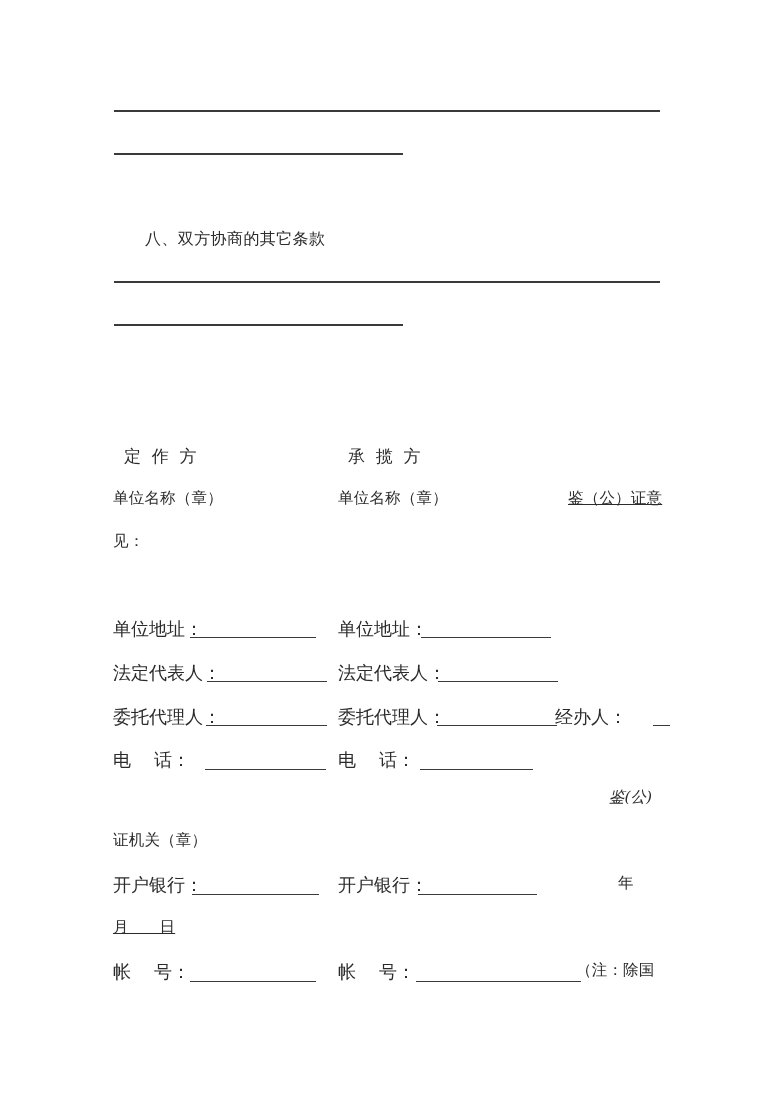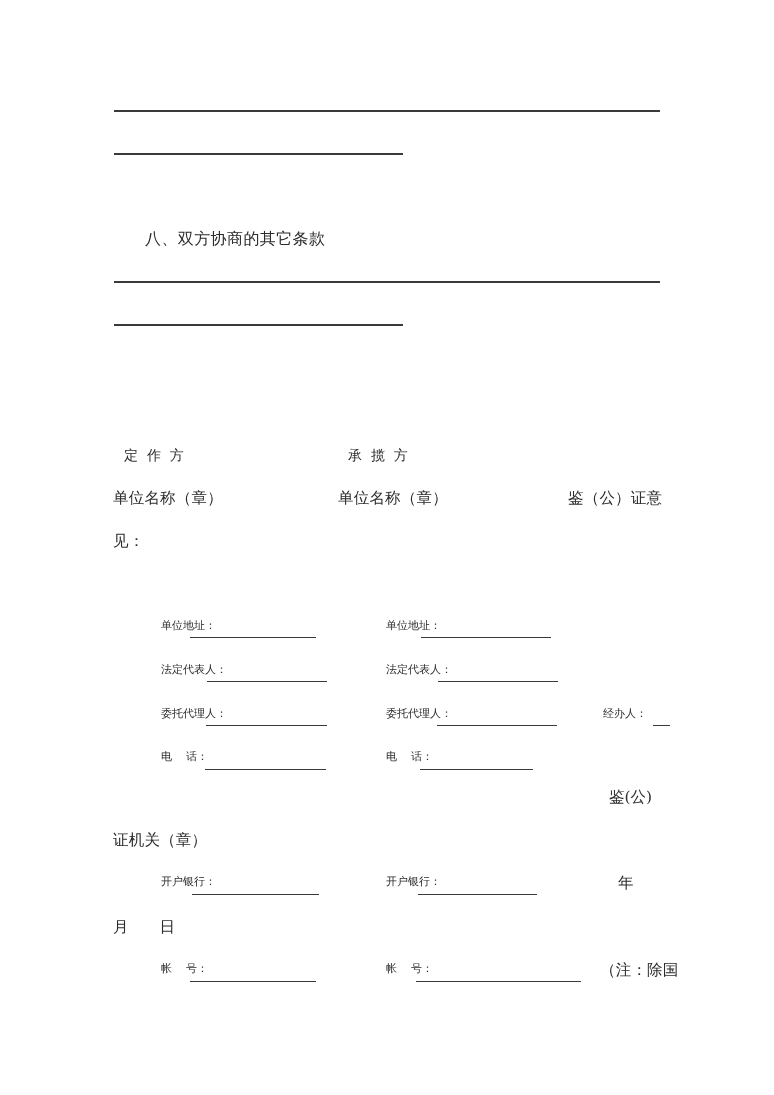--- a/index.html
+++ b/index.html
@@ -23,54 +23,54 @@
   .txt {
     position: absolute;
     white-space: pre;
     font-size: 15.5px;
     line-height: 1;
     color: #2b2b2b;
     letter-spacing: 0.2px;
   }
   .txt.small-paren {
     letter-spacing: 0;
+    font-style: italic;
   }
   
   .rule {
     position: absolute;
     height: 0;
     border-top: 2px solid #3a3a3a;
   }
   
   .uline {
     position: absolute;
     height: 0;
     border-top: 1.4px solid #3a3a3a;
   }
   
   .field-label {
     position: absolute;
     white-space: pre;
-    font-size: 11px;
+    font-size: 18px;
     line-height: 1;
     color: #2b2b2b;
-    margin-left: 48px;
   }
   .heading {
     position: absolute;
     white-space: pre;
     font-size: 16px;
     line-height: 1;
     color: #2b2b2b;
     letter-spacing: 0.4px;
   }
   .party-title {
     position: absolute;
     white-space: pre;
-    font-size: 14px;
+    font-size: 17px;
     line-height: 1;
     color: #2b2b2b;
   }
 </style>
 </head>
 <body>
 
 <div class="page">
 
   <div class="rule" style="left:114px; top:110px; width:546px;"></div>
@@ -79,21 +79,21 @@
   <div class="heading" style="left:145px; top:231px;">八、双方协商的其它条款</div>
 
   <div class="rule" style="left:114px; top:281px; width:546px;"></div>
   <div class="rule" style="left:114px; top:324px; width:289px;"></div>
 
   <div class="party-title" style="left:124px; top:448px;">定  作  方</div>
   <div class="party-title" style="left:348px; top:448px;">承  揽  方</div>
 
   <div class="txt" style="left:113px; top:491px;">单位名称（章）</div>
   <div class="txt" style="left:338px; top:491px;">单位名称（章）</div>
-  <div class="txt" style="left:568px; top:491px;">鉴（公）证意</div>
+  <div class="txt" style="left:568px; top:491px;text-decoration:underline;">鉴（公）证意</div>
   <div class="txt" style="left:113px; top:534px;">见：</div>
 
   <div class="field-label" style="left:113px; top:620px;">单位地址：</div>
   <div class="uline" style="left:190px; top:637px; width:126px;"></div>
 
   <div class="field-label" style="left:338px; top:620px;">单位地址：</div>
   <div class="uline" style="left:421px; top:637px; width:130px;"></div>
 
   <div class="field-label" style="left:113px; top:664px;">法定代表人：</div>
   <div class="uline" style="left:207px; top:681px; width:120px;"></div>
@@ -120,23 +120,23 @@
   <div class="txt" style="left:113px; top:833px;">证机关（章）</div>
 
   <div class="field-label" style="left:113px; top:876px;">开户银行：</div>
   <div class="uline" style="left:192px; top:894px; width:127px;"></div>
 
   <div class="field-label" style="left:338px; top:876px;">开户银行：</div>
   <div class="uline" style="left:418px; top:894px; width:119px;"></div>
 
   <div class="txt" style="left:618px; top:876px;">年</div>
 
-  <div class="txt" style="left:113px; top:920px;">月      日</div>
+  <div class="txt" style="left:113px; top:920px;text-decoration:underline;">月      日</div>
 
   <div class="field-label" style="left:113px; top:963px;">帐    号：</div>
   <div class="uline" style="left:190px; top:981px; width:126px;"></div>
 
   <div class="field-label" style="left:338px; top:963px;">帐    号：</div>
   <div class="uline" style="left:416px; top:981px; width:165px;"></div>
 
-  <div class="txt" style="left:600px; top:963px;">（注：除国</div>
+  <div class="txt" style="left:576px; top:963px;">（注：除国</div>
 
 </div>
 
 </body></html>

